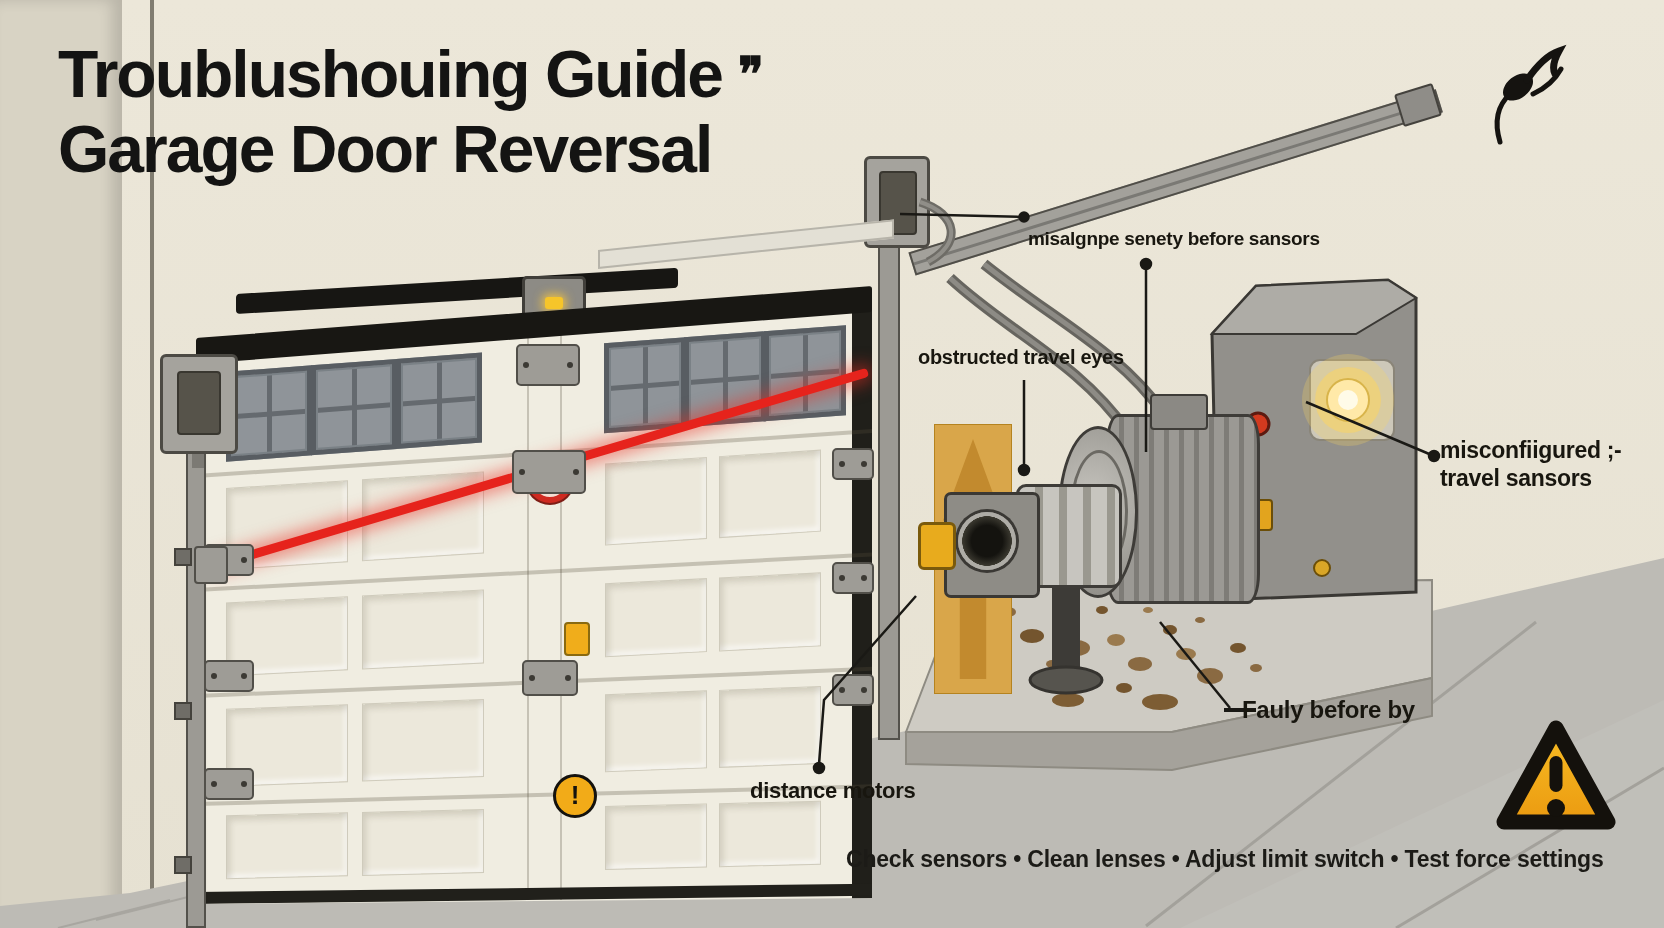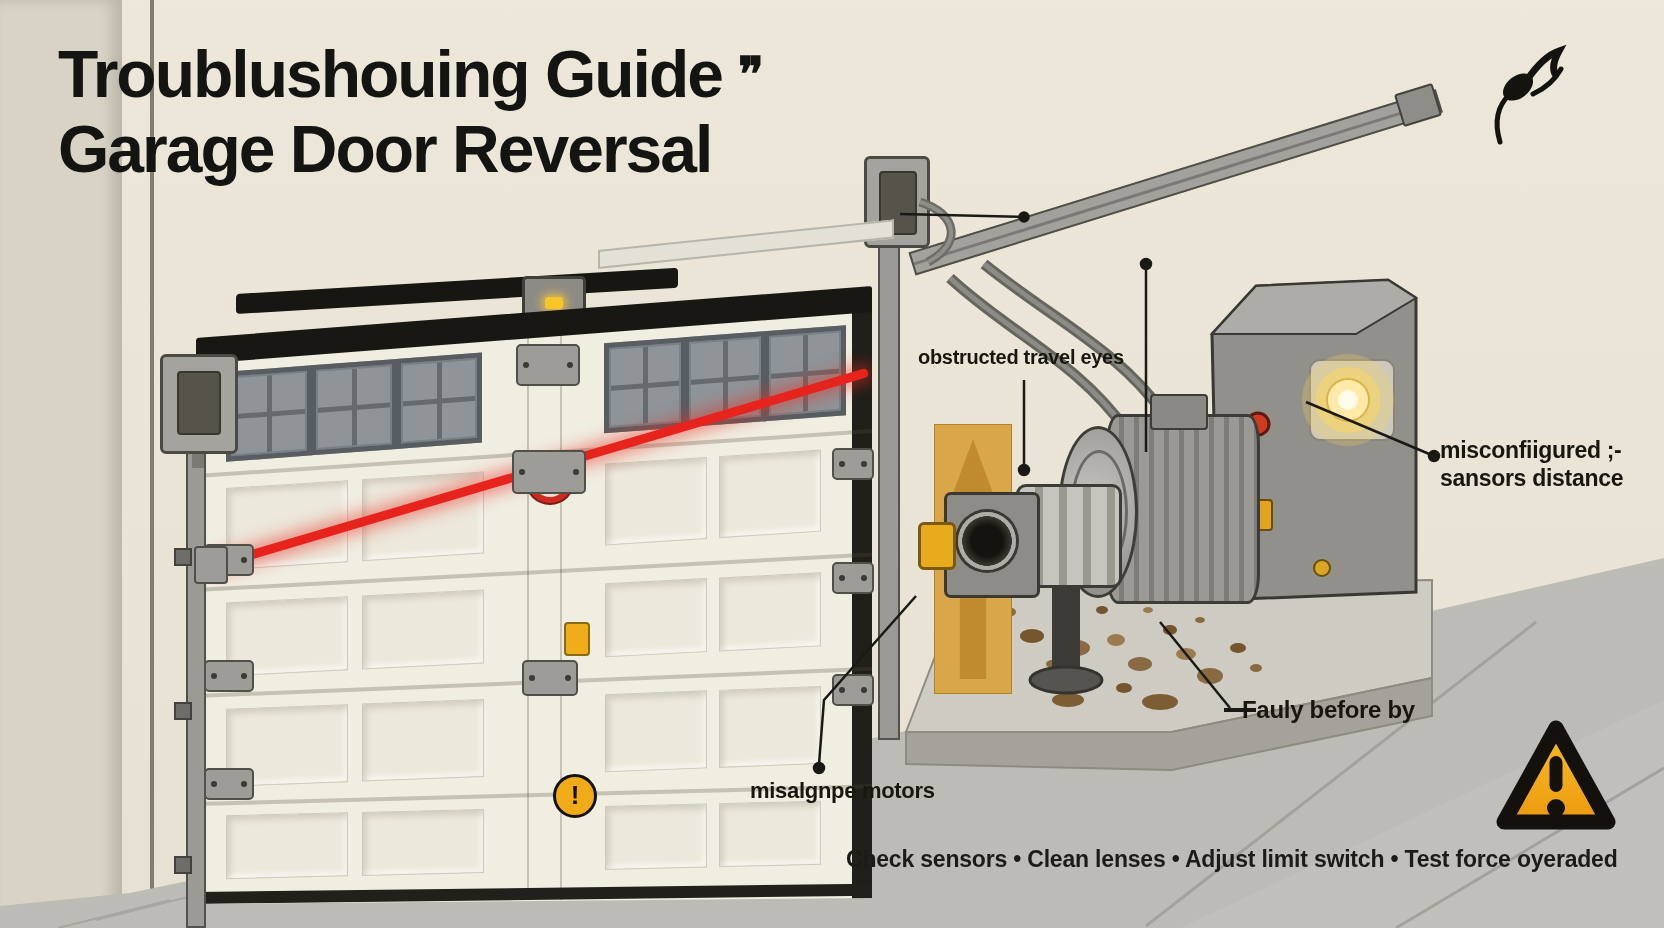--- a/index.html
+++ b/index.html
@@ -261,28 +261,29 @@
       <ellipse cx="1518" cy="87" rx="17" ry="11" fill="#151310" stroke="none" transform="rotate(-38 1518 87)"></ellipse>
       <path d="M1527 80 C1538 64 1550 54 1559 51 C1554 60 1552 68 1555 74" stroke-width="7"></path>
       <path d="M1533 94 C1546 88 1556 78 1561 69" stroke-width="5"></path>
     </g>
   </svg>
 
   <div class="s" id="title">
     <div><span>Troublushouing Guide</span><span class="q">❞</span></div>
     <div>Garage Door Reversal</div>
   </div>
+  <div class="label" style="left:1028px;top:228px;font-size:19px">misalgnpe senety before sansors</div>
   <div class="label" style="left:918px;top:346px;font-size:20px">obstructed travel eyes</div>
   <div class="label" style="left:1440px;top:436px;font-size:23px;line-height:28px">
     <div>misconfiigured ;-</div>
-    <div>sansors distance</div>
+    <div>travel sansors</div>
   </div>
   <div class="label" style="left:1242px;top:696px;font-size:24px">Fauly before by</div>
-  <div class="label" style="left:750px;top:778px;font-size:22px">misalgnpe motors</div>
-  <div class="s" id="footer">Check sensors • Clean lenses • Adjust limit switch • Test force oyeraded</div>
+  <div class="label" style="left:750px;top:778px;font-size:22px">distance motors</div>
+  <div class="s" id="footer">Check sensors • Clean lenses • Adjust limit switch • Test force settings</div>
 
   <svg class="s" style="left:1496px;top:718px" width="120" height="122" viewBox="0 0 120 122">
     <defs>
       <linearGradient id="wt" x1="0" y1="0" x2="0" y2="1">
         <stop offset="0" stop-color="#f8bd24"></stop>
           <stop offset="1" stop-color="#eb9a10"></stop>
       </linearGradient>
     </defs>
     <path d="M60 10 L112 104 L8 104 Z" fill="url(#wt)" stroke="#14110c" stroke-width="15" stroke-linejoin="round"></path>
     <rect x="53.5" y="38" width="13" height="36" rx="6.5" fill="#14110c"></rect>

